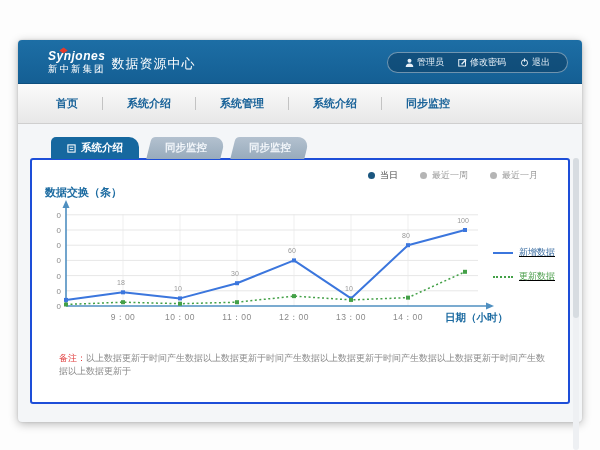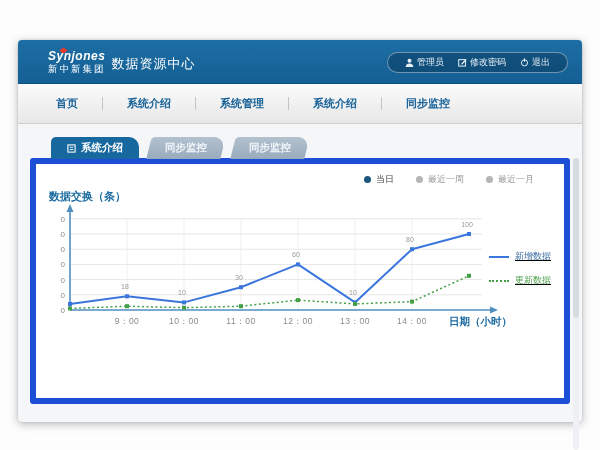--- a/index.html
+++ b/index.html
@@ -34,21 +34,21 @@
   .content { position:relative; padding:13px 12px 0 12px; }
   .tabs { display:flex; height:22px; margin-left:21px; position:relative; z-index:2; }
   .tab { height:22px; display:flex; align-items:center; font-size:10.5px; font-weight:bold;
          padding:0 16px; cursor:pointer; }
   .tab.active { background:#16689f; color:#fff; border-radius:5px 10px 0 0; }
   .tab.active svg { margin-right:5px; }
   .tab.inactive { background:linear-gradient(#b3c1cf,#98abbc); color:#f2f6fa;
                   border-radius:4px 12px 0 0; transform:skewX(-14deg); margin-left:10px; }
   .tab.inactive .tab-label { transform:skewX(14deg); }
 
-  .panel { position:relative; background:#fff; border:6px solid #1d4ed8; border-radius:3px;
+  .panel { position:relative; background:#fff; border:2px solid #1d4ed8; border-radius:3px;
            height:246px; margin-top:-1px; z-index:1; }
 
   
   .filters { position:absolute; top:9px; right:30px; display:flex; align-items:center; }
   .filter { display:flex; align-items:center; margin-left:22px; cursor:pointer; font-size:9px; color:#999; }
   .filter .dot { width:7px; height:7px; border-radius:50%; background:#b5b5b5; margin-right:5px; }
   .filter.active { color:#444; }
   .filter.active .dot { background:#1b567f; }
 
   .y-axis-title { position:absolute; left:13px; top:25px; font-size:11px; font-weight:bold; color:#1c6ba1; }
@@ -223,19 +223,22 @@
         <div class="legend-row">
           <span class="legend-line solid"></span>
           <span class="legend-label s0">新增数据</span>
         </div>
         <div class="legend-row">
           <span class="legend-line dotted"></span>
           <span class="legend-label s1">更新数据</span>
         </div>
       </div>
 
+      <div class="note">
+        <span class="prefix">备注：</span><span>以上数据更新于时间产生数据以上数据更新于时间产生数据以上数据更新于时间产生数据以上数据更新于时间产生数据以上数据更新于</span>
+      </div>
     </div>
   </div>
 
   <div class="scrollbar">
     <div class="scroll-thumb"></div>
   </div>
 </div>
 
 </body></html>

